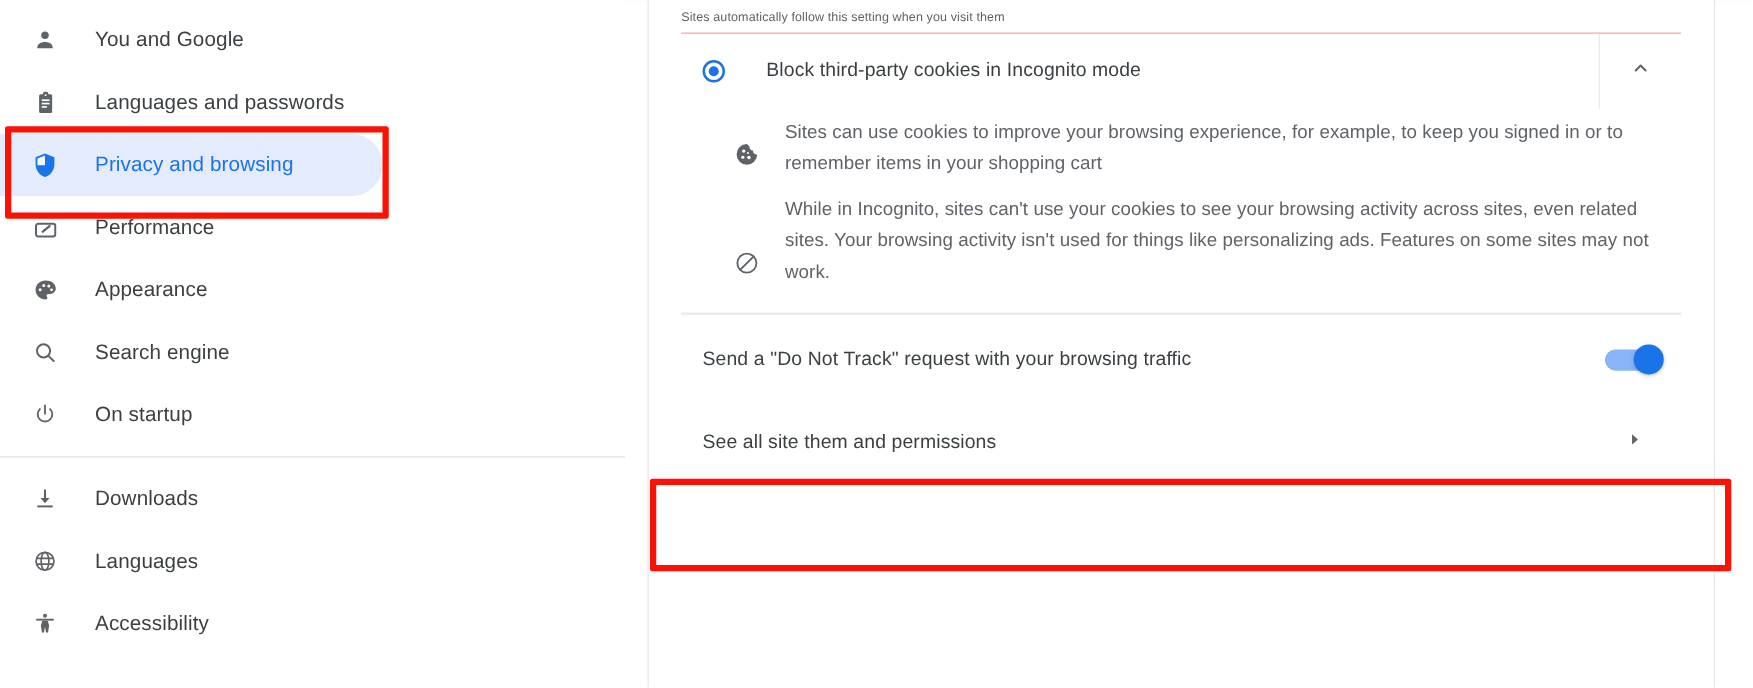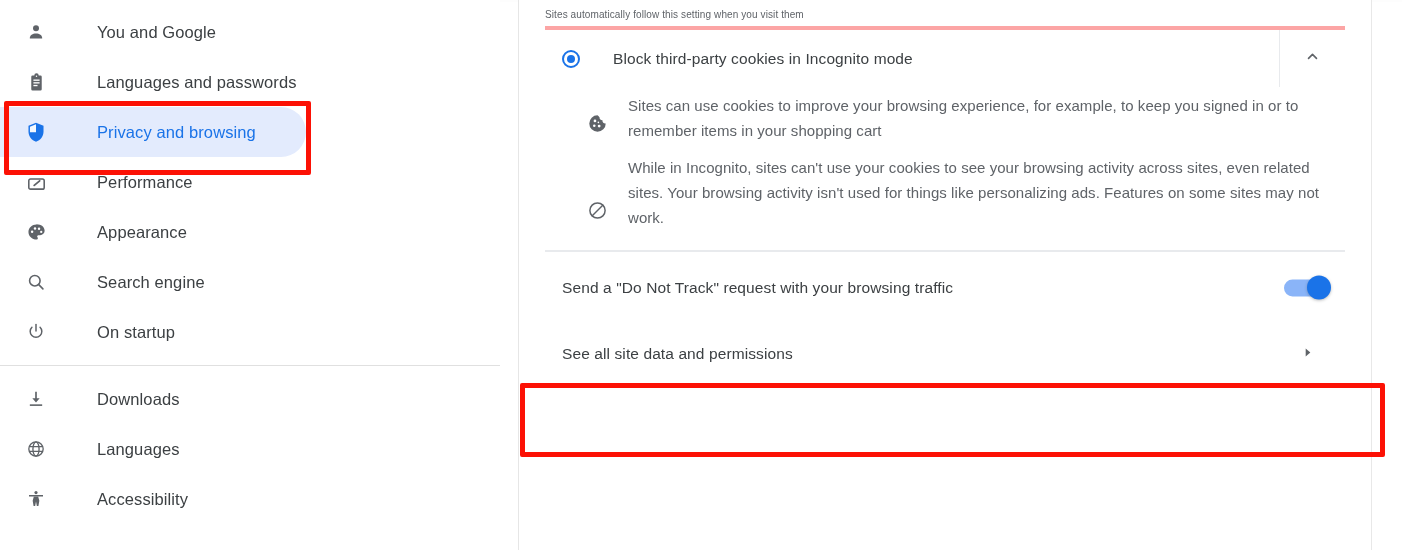--- a/index.html
+++ b/index.html
@@ -31,21 +31,20 @@
     position: relative;
     display: flex;
     align-items: center;
     height: 50px;
     padding-left: 24px;
     width: 306px;
     border-top-right-radius: 25px;
     border-bottom-right-radius: 25px;
     cursor: pointer;
     color: #3c4043;
-    gap: 21px;
   }
   .nav-item .ico {
     width: 24px; height: 24px;
     flex: 0 0 24px;
     display: flex; align-items: center; justify-content: center;
     color: #5f6368;
   }
   .nav-item .ico svg { display: block; }
   .nav-item .lbl {
     margin-left: 28px;
@@ -99,21 +98,21 @@
   }
 
   
   .radio-row {
     position: relative;
     display: flex;
     align-items: center;
     min-height: 61px;
     cursor: pointer;
   }
-  .radio-row.with-divider { border-top: 4px solid #fca5a5; text-align: right; }
+  .radio-row.with-divider { border-top: 1px solid #fca5a5; text-align: right; }
   .radio {
     width: 18px; height: 18px;
     flex: 0 0 18px;
     border-radius: 50%;
     border: 2px solid #5f6368;
     margin-left: 17px;
     position: relative;
     background: #fff;
   }
   .radio.checked { border-color: #1a73e8; }
@@ -416,21 +415,21 @@
 
 
       <div class="toggle-row">
         <span class="tr-label">Send a "Do Not Track" request with your browsing traffic</span>
         <span class="switch">
           <span class="knob"></span>
         </span>
       </div>
 
       <div class="link-row">
-        <span class="lr-label">See all site data and permissions</span>
+        <span class="lr-label">See all site them and permissions</span>
         <span class="arrow-tri">
           <svg width="13" height="13" viewBox="0 0 24 24" fill="currentColor">
             <path d="M8.6 4.4L17.2 12l-8.6 7.6z"></path>
           </svg>
         </span>
       </div>
 
     </div>
   </main>
 

